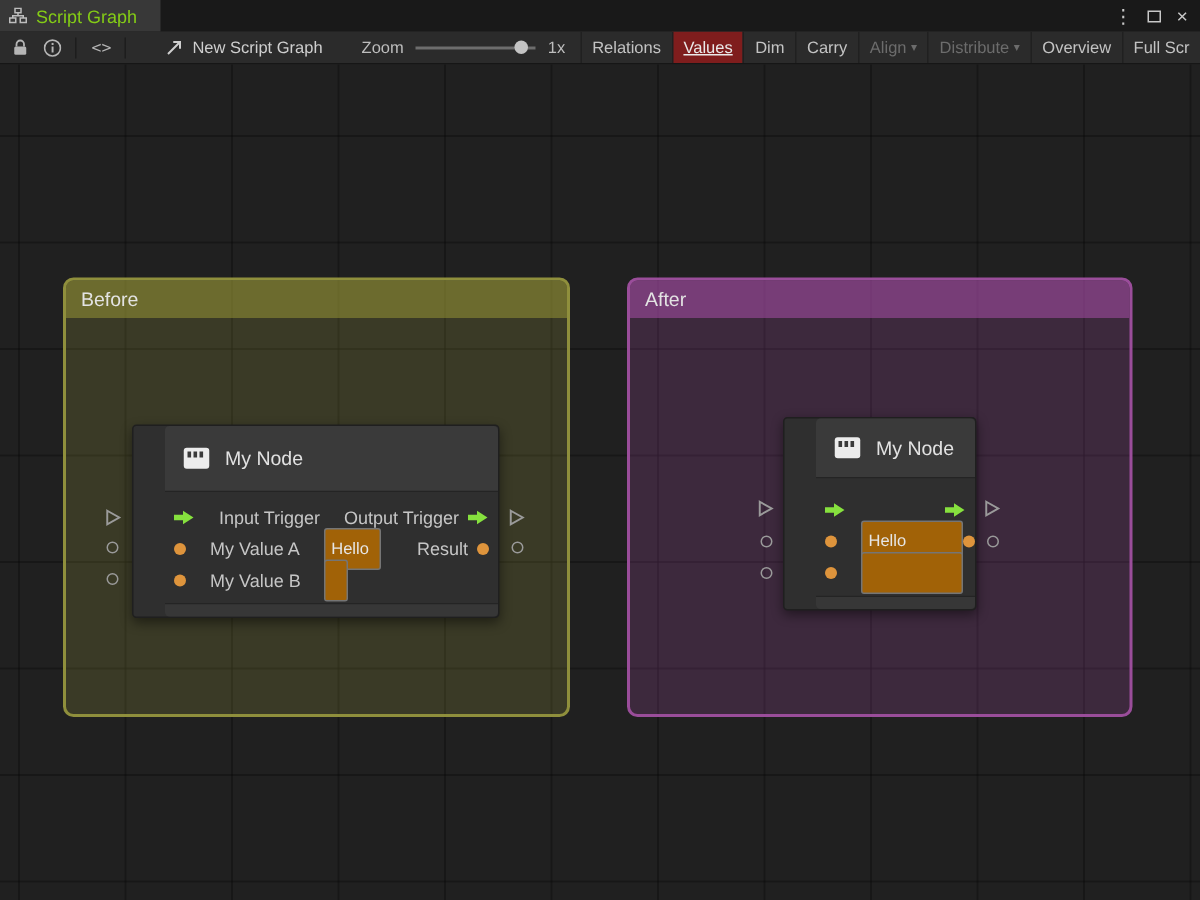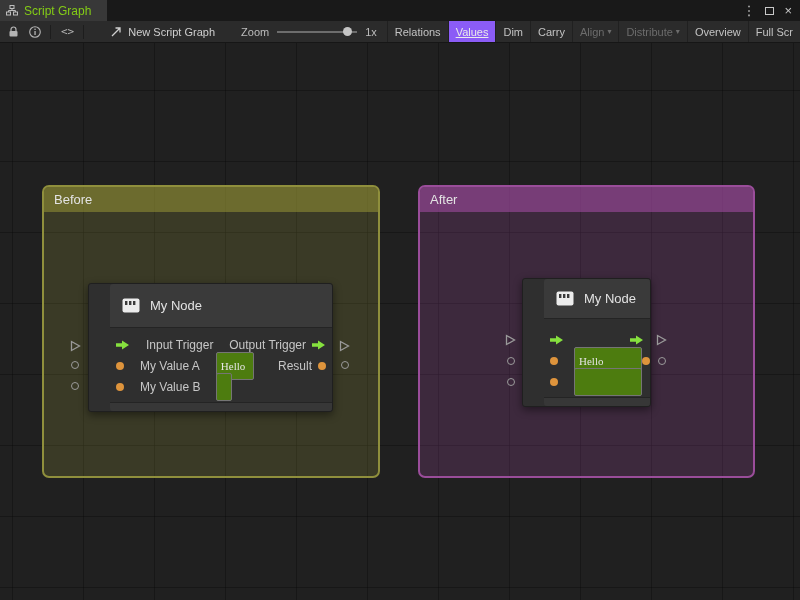--- a/index.html
+++ b/index.html
@@ -24,21 +24,21 @@
   .tb-icon { display:inline-flex; align-items:center; justify-content:center; }
   .sep { width:1px; height:14px; background:#1d1d1d; margin-left:9px; }
   .code-glyph { font-family:"DejaVu Sans Mono", monospace; font-size:11px; color:#b5b5b5; }
   .slider { position:relative; width:80px; height:10px; margin-left:8px; }
   .slider .track { position:absolute; top:4.5px; left:0; right:0; height:1.5px; background:#6d6d6d; }
   .slider .handle { position:absolute; top:0.5px; left:66px; width:9px; height:9px;
                     border-radius:50%; background:#c4c4c4; }
   .tb-buttons { margin-left:auto; display:flex; align-items:stretch; height:100%; }
   .tb-btn { display:flex; align-items:center; gap:3px; padding:0 7px; color:#c3c3c3;
             border-left:1px solid #202020; cursor:default; }
-  .tb-btn.active { background:#8b5cf6; color:#eaeaea;text-decoration:underline; }
+  .tb-btn.active { background:#7f1d1d; color:#eaeaea;text-decoration:underline; }
   .tb-btn.disabled { color:#6c6c6c; }
   .caret { font-size:8px; }
 
   
   .canvas { position:absolute; top:43px; left:0; width:800px; height:557px;
             background-color:#202020;
             background-image:
               linear-gradient(to right, rgba(0,0,0,0.28) 1px, transparent 1px),
               linear-gradient(to bottom, rgba(0,0,0,0.28) 1px, transparent 1px);
             background-size:71px 71px, 71px 71px;
@@ -69,23 +69,23 @@
   .node.after-node .node-body { padding-top:10px; }
   .port-row { height:21px; display:flex; align-items:center; padding:0 6px;
               color:#c6c6c6; font-size:12px; }
   .row-left { display:flex; align-items:center; gap:16px; }
   .row-right { margin-left:auto; display:flex; align-items:center; gap:6px; }
   .node-footer { height:9px; margin-top:5px; border-top:1px solid #242424;
                  background:#373737; border-radius:0 0 3px 3px; }
 
   .value-dot { display:inline-block; width:8px; height:8px; border-radius:50%;
                background:#de943c; }
-  .field { height:28px; background:#4d7c0f; border:1px solid #757575; border-radius:2px;
+  .field { height:28px; background:#a16207; border:1px solid #757575; border-radius:2px;
            color:#e6e6e6; font-size:11px; padding:0 4px; outline:none;
-           font-family:Liberation Serif, serif; }
+           font-family:Liberation Sans, sans-serif; }
   .field.md { width:38px; }
   .field.sm { width:16px; padding:0 2px; }
   .field.lg { width:68px; }
 
   
   .ext { position:absolute; }
   .ext-circle { width:8px; height:8px; border:1.3px solid #9a9a9a; border-radius:50%; }
 </style>
 </head>
 <body>

